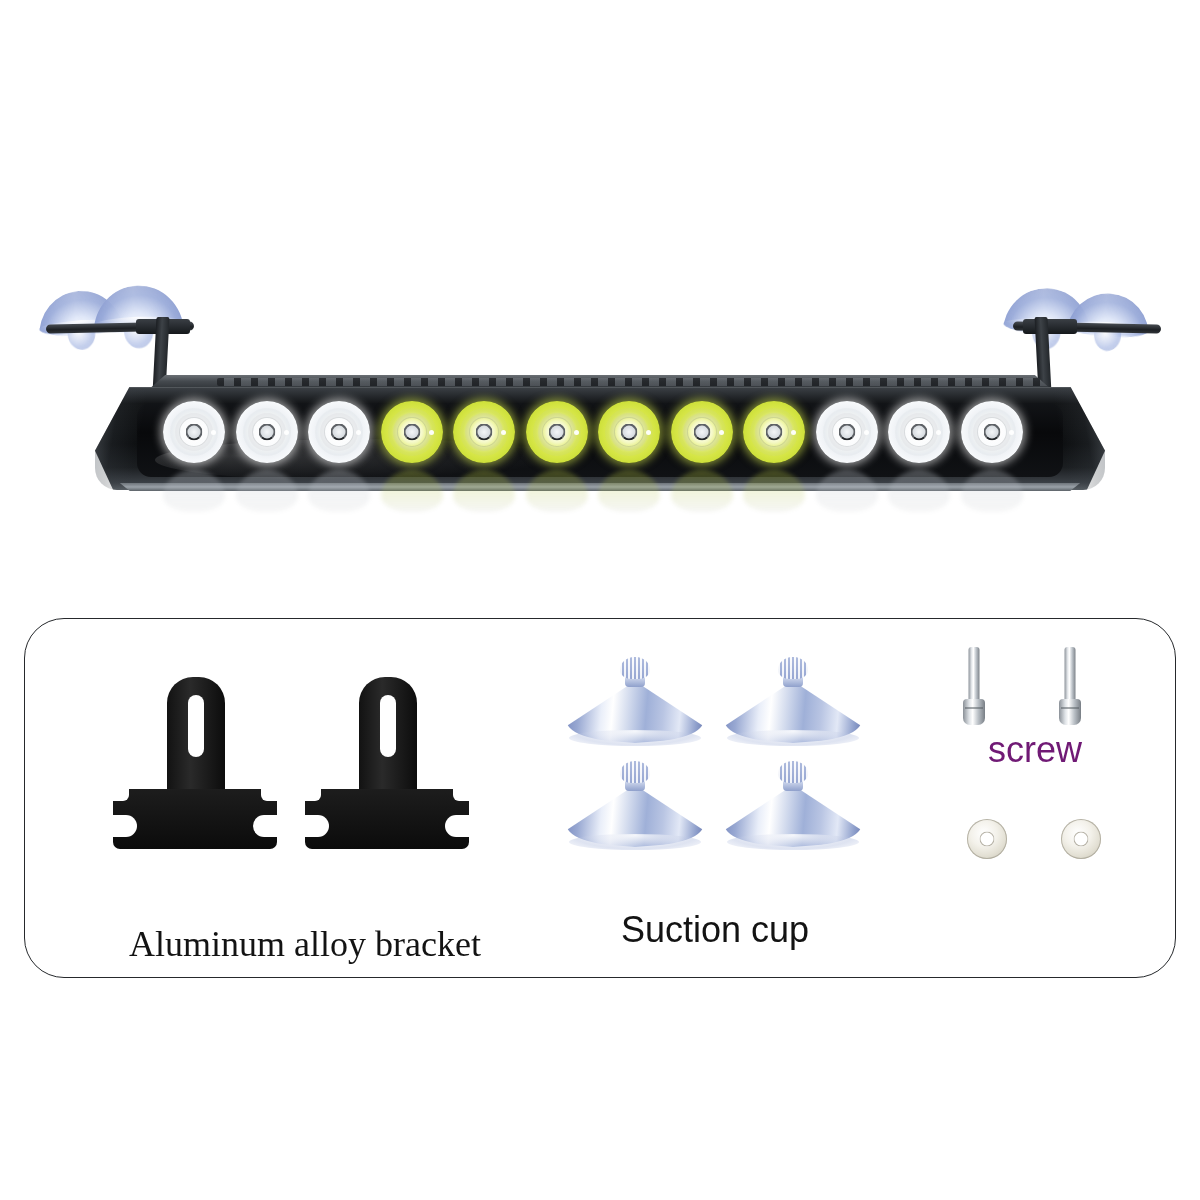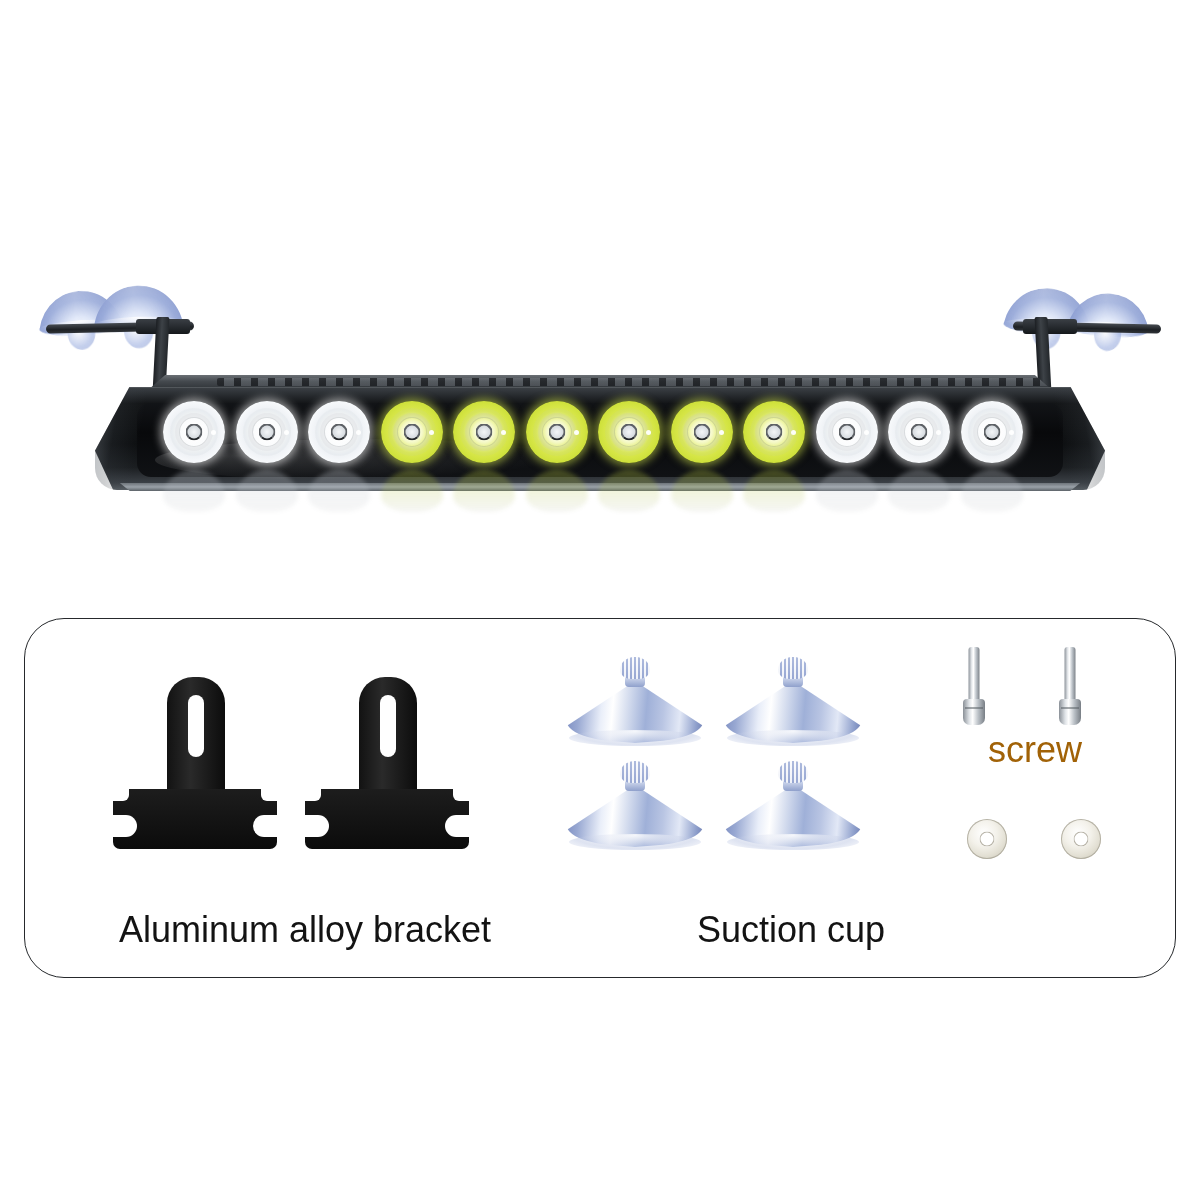--- a/index.html
+++ b/index.html
@@ -319,21 +319,21 @@
   .bracket .notch.n-right { right: -2px; border-radius: 12px 0 0 12px; }
   .bracket .base-shoulder-l,
   .bracket .base-shoulder-r {
     position: absolute;
     top: 112px;
     width: 16px; height: 12px;
     background: #ffffff;
   }
   .bracket .base-shoulder-l { left: 0;  border-radius: 0 0 6px 0; }
   .bracket .base-shoulder-r { right: 0; border-radius: 0 0 0 6px; }
-  #group-bracket .acc-caption { top: 262px; }
+  #group-bracket .acc-caption { top: 276px; font-family: Liberation Serif, serif; }
 
   
   #group-suction { left: 520px; top: 28px; width: 340px; height: 310px; }
   .suction-grid {
     position: absolute;
     left: 20px; top: 8px;
     width: 300px; height: 200px;
   }
   .cup-item { position: absolute; width: 136px; height: 88px; }
   .cup-item.c1 { left: 2px;   top: 0; }
@@ -369,21 +369,21 @@
     border-radius: 48% 48% 40% 40% / 60% 60% 40% 40%;
   }
   .cup-item .knob-neck {
     position: absolute;
     left: 50%; top: 20px;
     transform: translateX(-50%);
     width: 20px; height: 12px;
     background: linear-gradient(180deg,#dfe6f5,#8fa0cc);
     border-radius: 4px;
   }
-  #group-suction .acc-caption { top: 262px; text-align: right; }
+  #group-suction .acc-caption { top: 262px; }
 
   
   #group-fastener { left: 880px; top: 14px; width: 260px; height: 330px; }
   .screw-pair { position: absolute; left: 58px; top: 14px; width: 144px; height: 78px; }
   .screw { position: absolute; width: 22px; height: 78px; }
   .screw.s1 { left: 0; }
   .screw.s2 { left: 96px; }
   .screw .shank {
     position: absolute;
     left: 50%; top: 0;
@@ -403,21 +403,21 @@
     position: absolute;
     left: 2px; top: 60px;
     width: 18px; height: 1.5px;
     background: rgba(90,96,102,0.55);
   }
   .caption-screw {
     position: absolute;
     top: 96px; width: 100%;
     text-align: center;
     font-size: 36px;
-    color: #a16207;
+    color: #701a75;
   }
   .gasket-pair { position: absolute; left: 62px; top: 186px; width: 140px; height: 40px; }
   .gasket {
     position: absolute;
     width: 40px; height: 40px;
     border-radius: 50%;
     background: radial-gradient(circle at 42% 36%, #ffffff 0%, #f3f1ea 38%, #e3e0d4 64%, #cfcbbd 88%, #bdb9ab 100%);
     box-shadow: inset 0 0 0 1px rgba(168,164,150,0.8);
   }
   .gasket.g1 { left: 0; }

